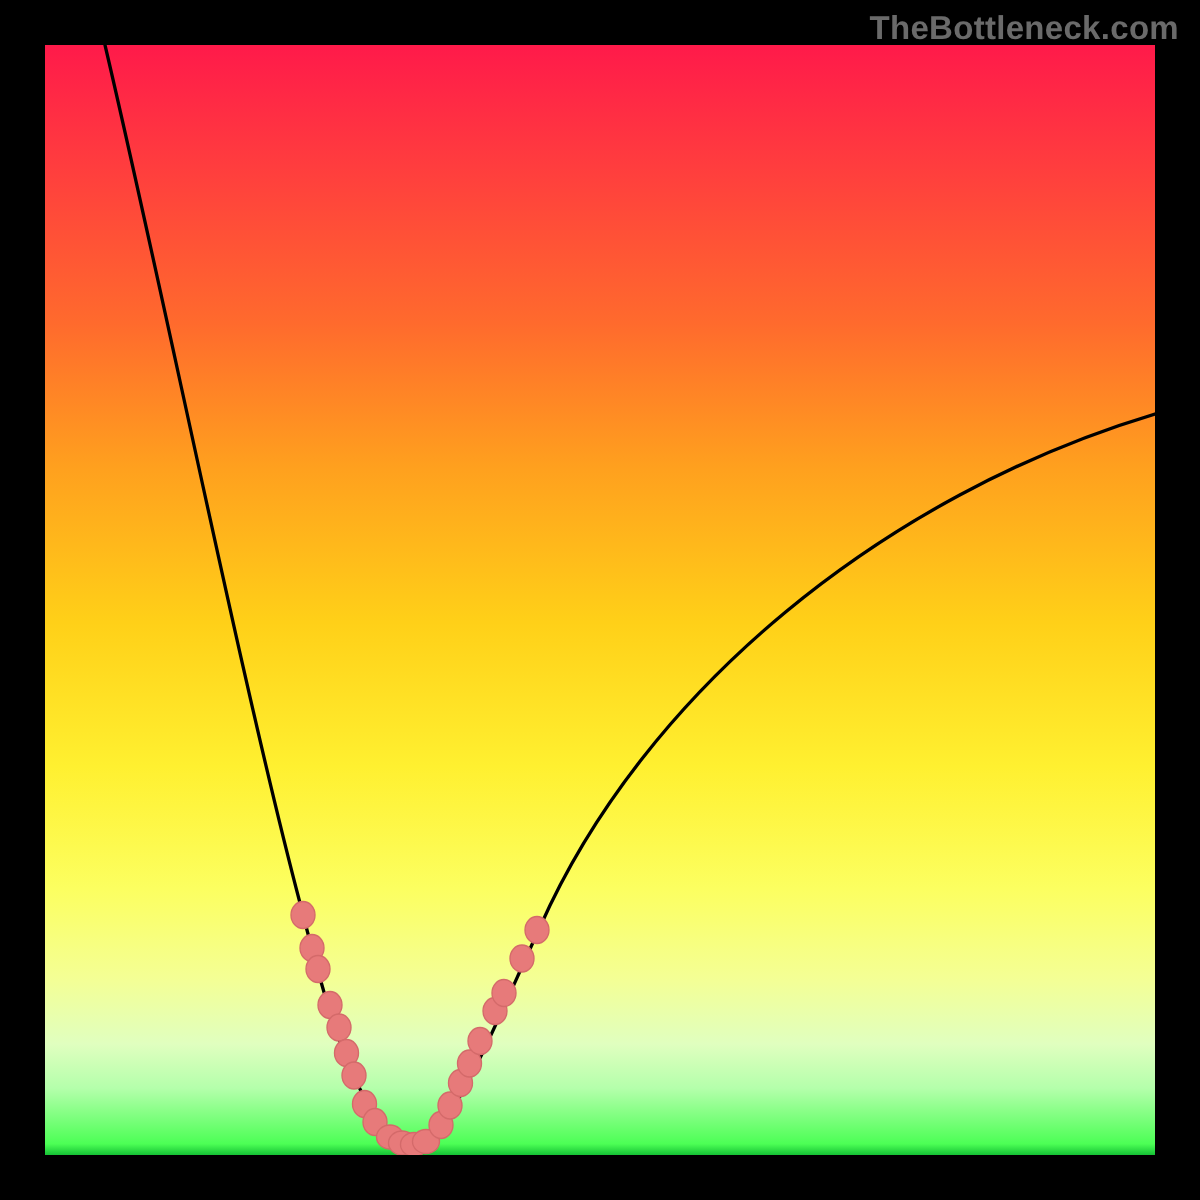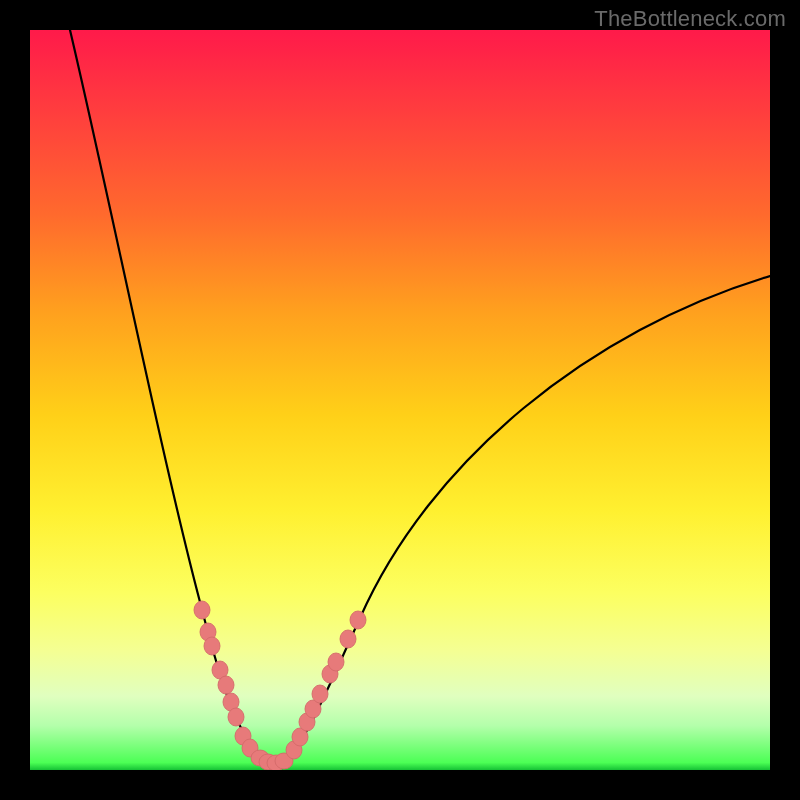--- a/index.html
+++ b/index.html
@@ -32,21 +32,21 @@
       #15c235 100%
     );
     box-sizing: border-box;
   }
   .watermark {
     position: absolute;
     top: 6px;
     right: 14px;
     color: #6a6a6a;
     font-size: 22px;
-    font-weight: 400;
+    font-weight: 700;
     user-select: none;
     letter-spacing: 0.2px;
   }
   svg.curve {
     position: absolute;
     left: 0;
     top: 0;
     width: 740px;
     height: 740px;
   }

